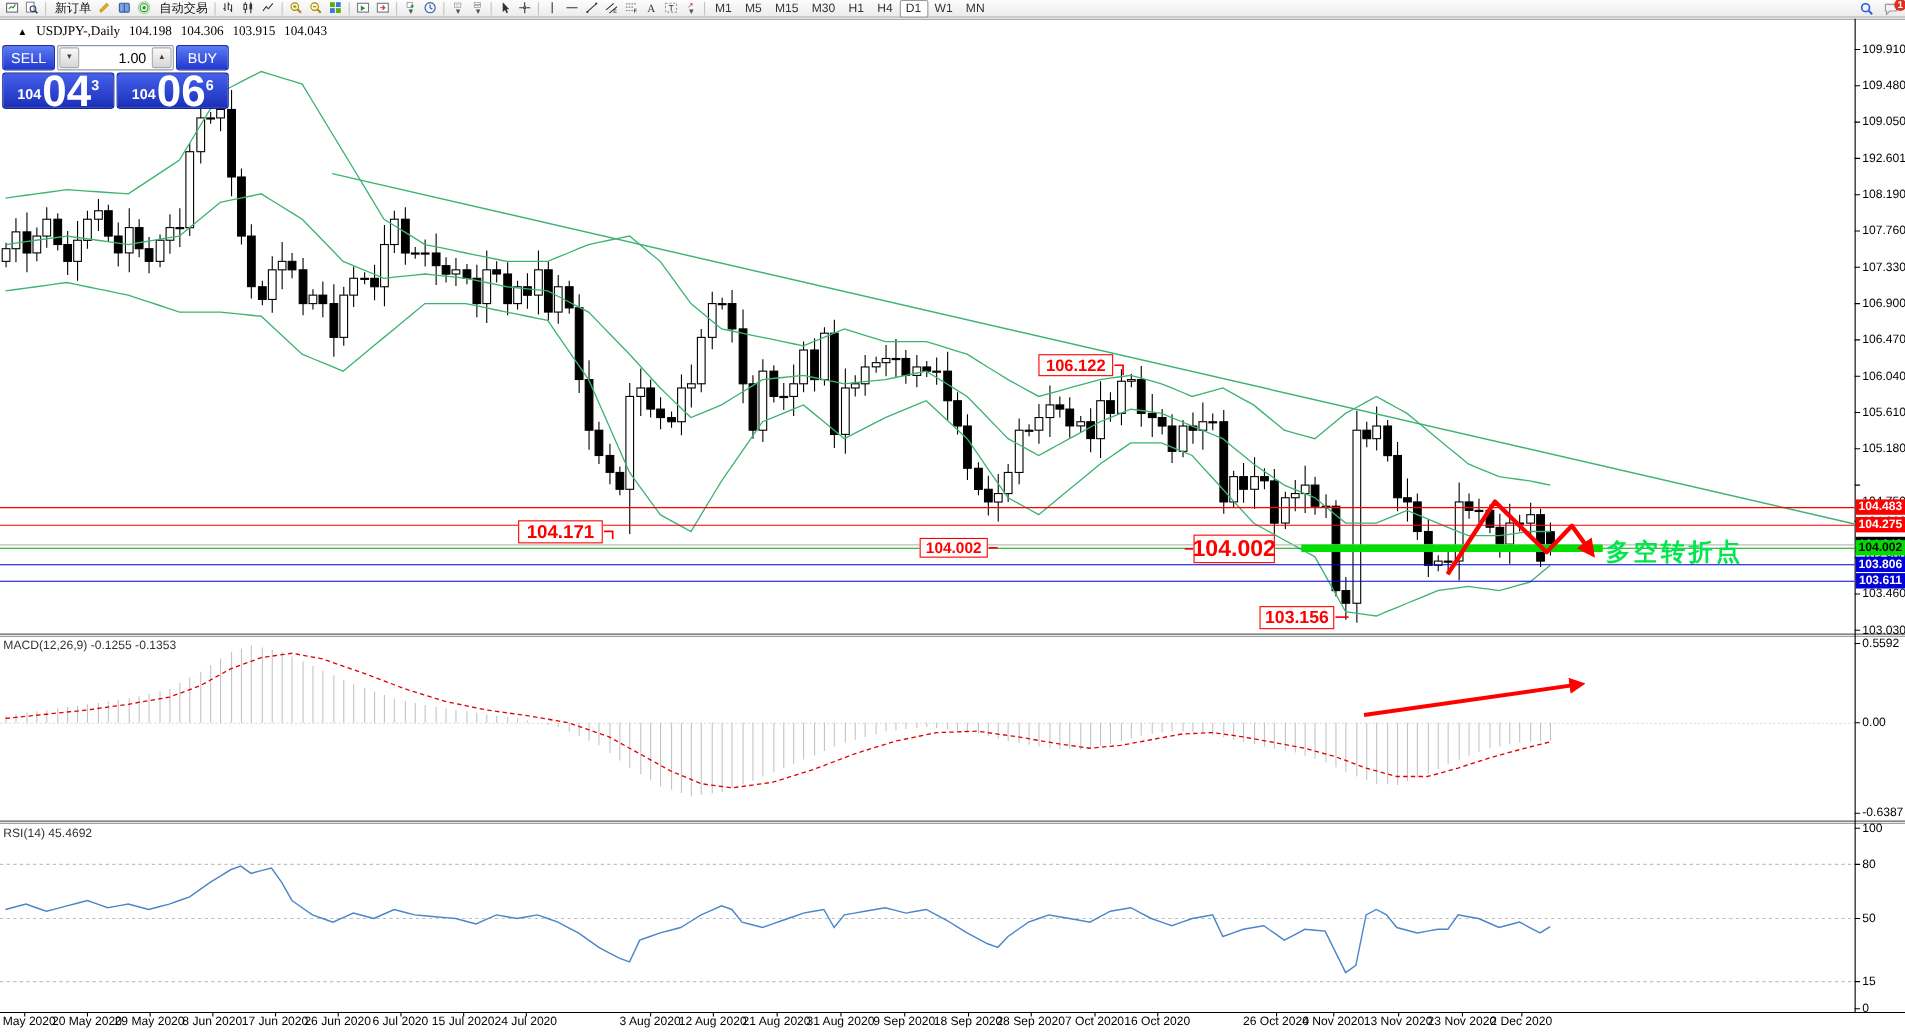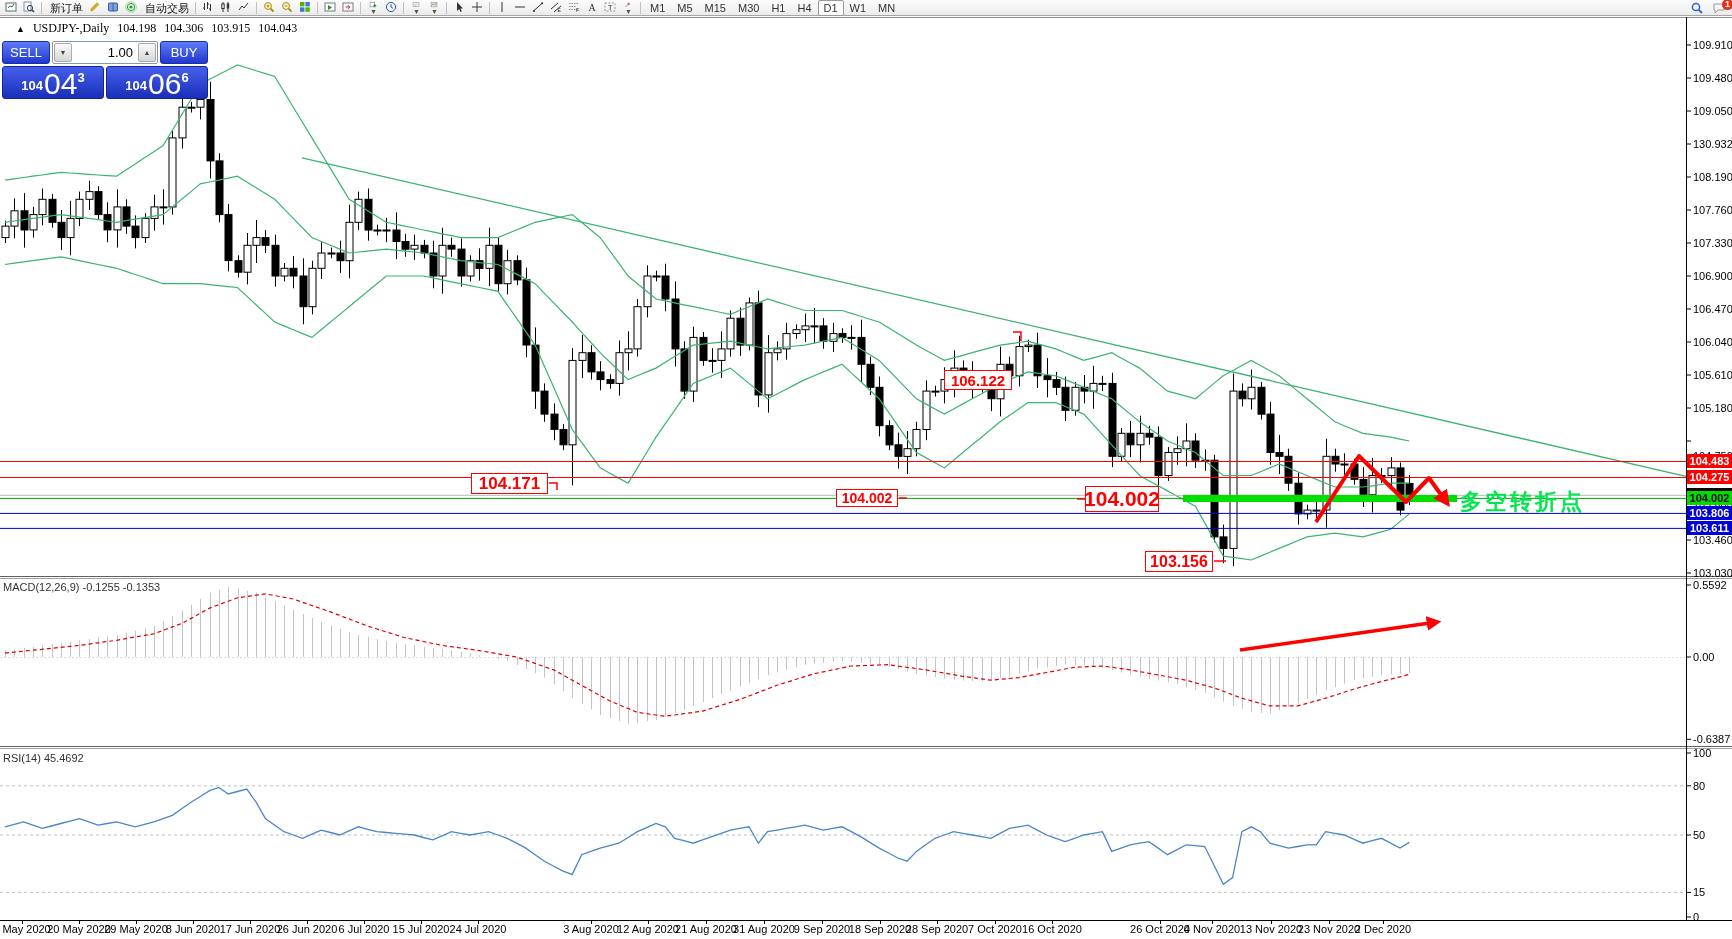--- a/index.html
+++ b/index.html
@@ -30,21 +30,21 @@
   
   .ocp{position:absolute;left:2px;top:41px;width:206px;z-index:8;}
   .r1{display:flex;height:23px;}
   .btn-sell,.btn-buy{width:48px;color:#fff;font-size:13px;display:flex;align-items:center;justify-content:center;background:linear-gradient(#5d7bf5,#2138cf);border:1px solid #1b2da8;border-radius:3px;box-sizing:border-box;}
   .vol{flex:1;display:flex;background:#fff;border:1px solid #8899aa;margin:0 2px;border-radius:2px;box-sizing:border-box;}
   .vbtn{width:16px;background:linear-gradient(#fafafa,#d6d6d6);border:1px solid #aaa;font-size:7px;color:#444;display:flex;align-items:center;justify-content:center;margin:1px;border-radius:2px;}
   .vval{flex:1;text-align:right;font-size:13px;color:#000;padding:3px 4px 0 0;}
   .r2{display:flex;margin-top:2px;height:33px;gap:2px;}
   .pbox{flex:1;background:linear-gradient(#4560ec,#1a2fb8);border:1px solid #15249a;border-radius:3px;color:#fff;display:flex;align-items:flex-end;justify-content:center;padding-bottom:1px;box-sizing:border-box;}
   .pbox .sm{font-size:13px;font-weight:bold;margin:0 1px 4px 0;}
-  .pbox .bg{font-size:30px;font-weight:normal;line-height:27px;}
+  .pbox .bg{font-size:40px;font-weight:bold;line-height:27px;}
   .pbox .sp{font-size:13px;font-weight:bold;align-self:flex-start;margin-top:3px;}
 </style>
 </head>
 <body>
 
 <div id="app">
 
   <div class="chart">
     <svg id="cv" width="1732" height="939">
         <defs>
@@ -638,21 +638,21 @@
       </div>
     </div>
 
     <div class="indlabel" style="left:3px;top:581px;">MACD(12,26,9) -0.1255 -0.1353</div>
     <div class="indlabel" style="left:3px;top:752px;">RSI(14) 45.4692</div>
 
     <div id="overlays">
         <div class="ptick" style="top:39px;">109.910</div>
         <div class="ptick" style="top:72px;">109.480</div>
         <div class="ptick" style="top:105px;">109.050</div>
-        <div class="ptick" style="top:138px;">130.932</div>
+        <div class="ptick" style="top:138px;">192.601</div>
         <div class="ptick" style="top:171px;">108.190</div>
         <div class="ptick" style="top:204px;">107.760</div>
         <div class="ptick" style="top:237px;">107.330</div>
         <div class="ptick" style="top:270px;">106.900</div>
         <div class="ptick" style="top:303px;">106.470</div>
         <div class="ptick" style="top:336px;">106.040</div>
         <div class="ptick" style="top:369px;">105.610</div>
         <div class="ptick" style="top:402px;">105.180</div>
         <div class="ptick" style="top:450px;">104.750</div>
         <div class="ptick" style="top:468px;">104.320</div>
@@ -690,21 +690,21 @@
         <div class="dtick" style="left:880px;">18 Sep 2020</div>
         <div class="dtick" style="left:937px;">28 Sep 2020</div>
         <div class="dtick" style="left:995px;">7 Oct 2020</div>
         <div class="dtick" style="left:1052px;">16 Oct 2020</div>
         <div class="dtick" style="left:1160px;">26 Oct 2020</div>
         <div class="dtick" style="left:1212px;">4 Nov 2020</div>
         <div class="dtick" style="left:1271px;">13 Nov 2020</div>
         <div class="dtick" style="left:1329px;">23 Nov 2020</div>
         <div class="dtick" style="left:1383px;">2 Dec 2020</div>
         <div class="plabel" style="left:471px;top:473px;width:77px;height:21px;font-size:17px;">104.171</div>
-        <div class="plabel" style="left:944px;top:322px;width:68px;height:20px;font-size:15px;margin-top:48px;">106.122</div>
+        <div class="plabel" style="left:944px;top:322px;width:68px;height:20px;font-size:15px;">106.122</div>
         <div class="plabel" style="left:836px;top:489px;width:62px;height:18px;font-size:14px;">104.002</div>
         <div class="plabel" style="left:1085px;top:486px;width:74px;height:26px;font-size:21px;">104.002</div>
         <div class="plabel" style="left:1145px;top:551px;width:68px;height:21px;font-size:16px;">103.156</div>
         <div class="cnote" style="left:1460px;top:487px;color:#00e64d;font-size:22px;">多空转折点</div>
       </div>
   </div>
 
   <div class="toolbar" id="toolbar">
       <span class="tbtn">
         <svg viewBox="0 0 12 12">

